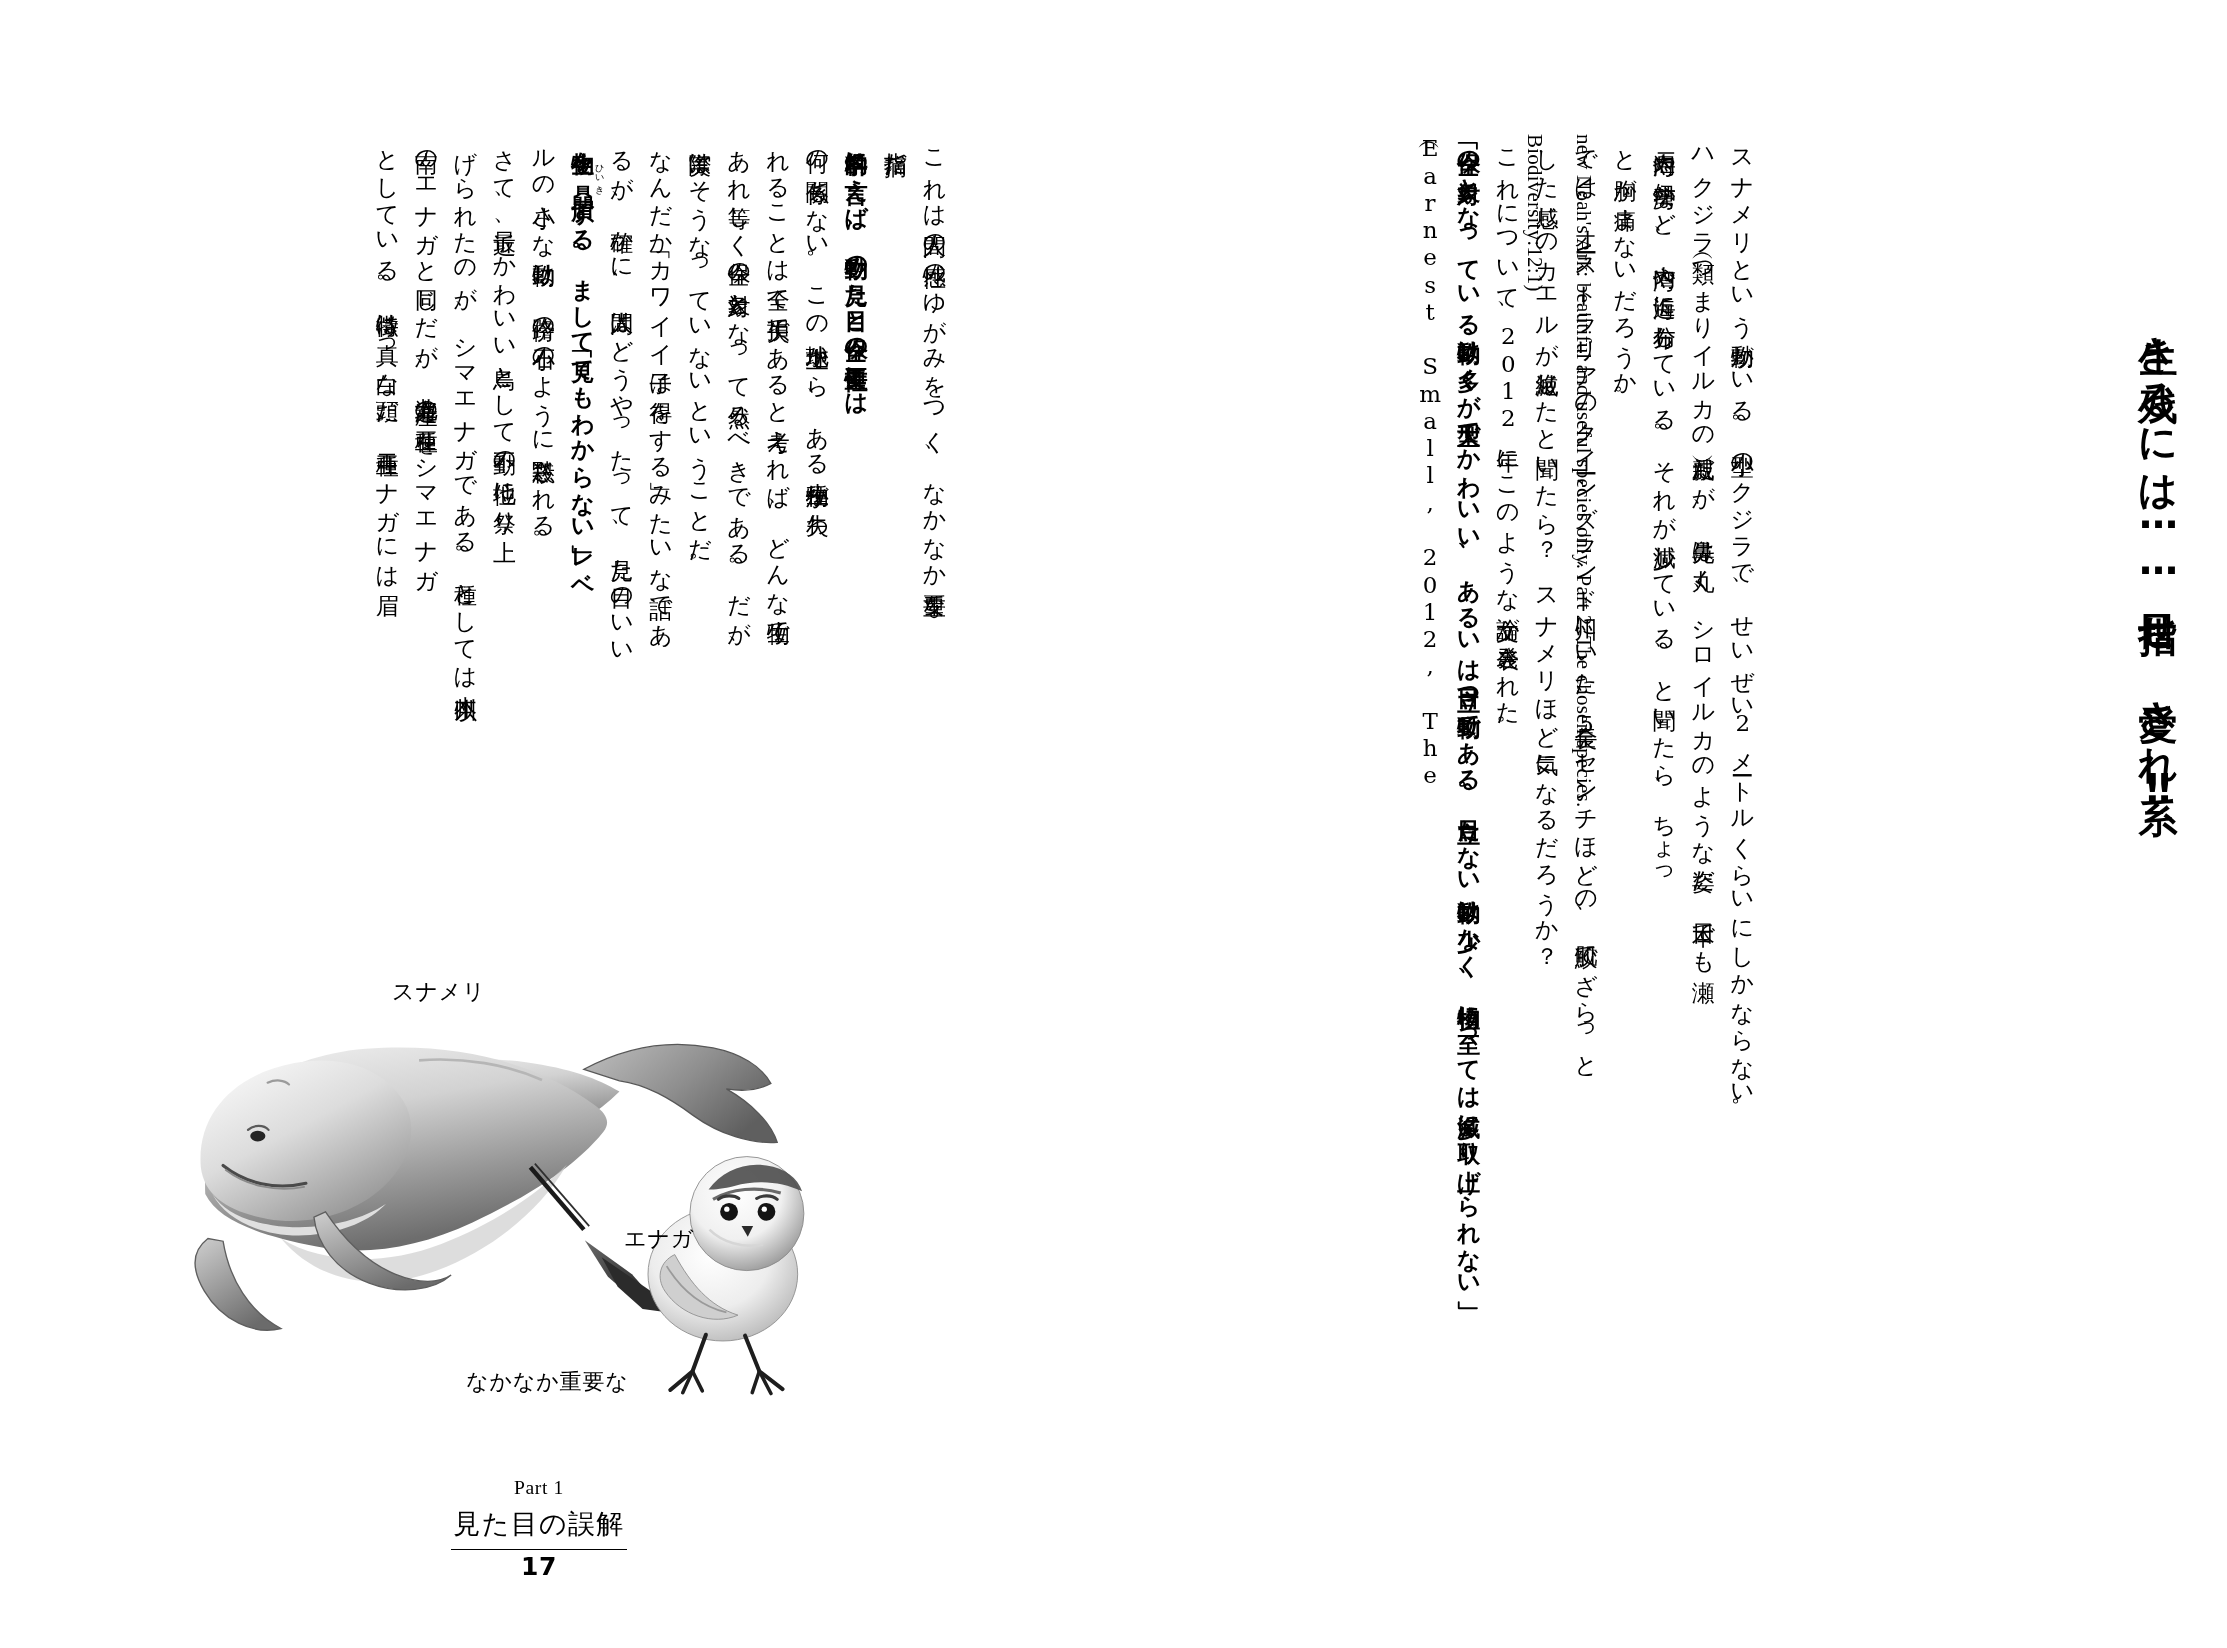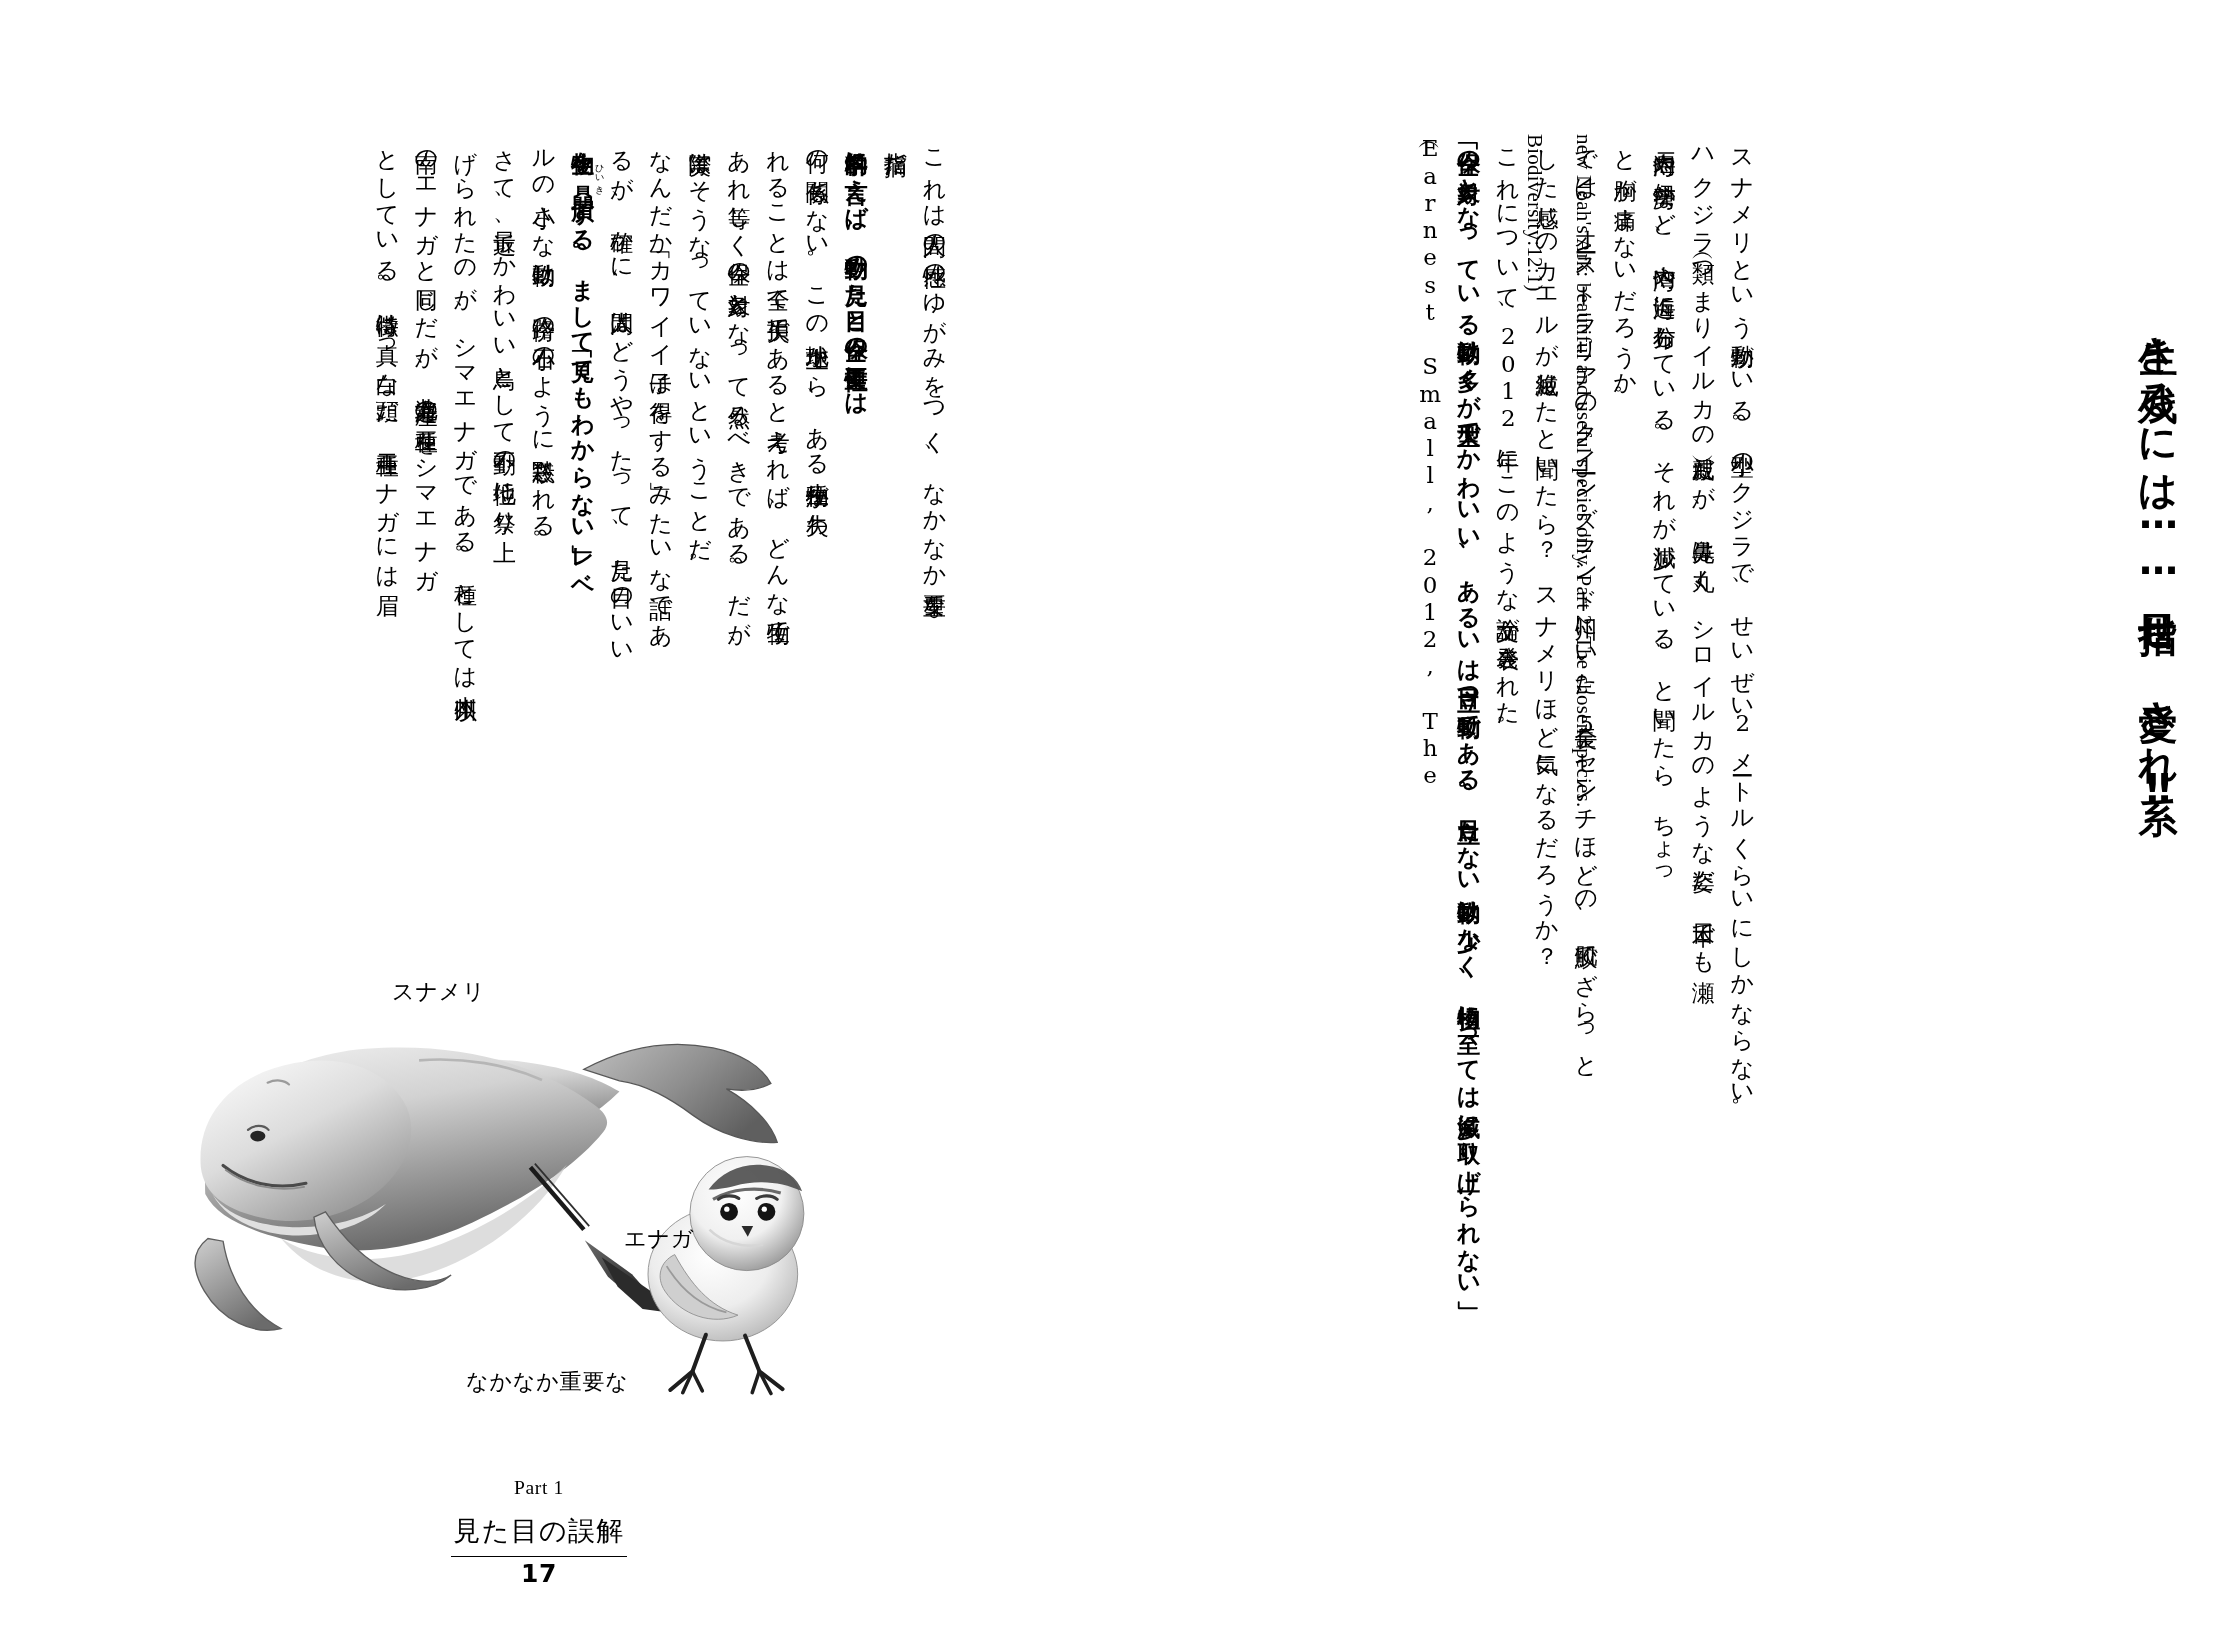--- a/index.html
+++ b/index.html
@@ -146,21 +146,21 @@
     position: absolute;
     text-align: center;
     width: 232px;
   }
   #footer-left { left: 423px; top: 1477px; }
 
   #footer-part {
     font-family: "Liberation Serif", "DejaVu Serif", serif;
     font-size: 19.6px;
     letter-spacing: 0.03em;
-    margin-bottom: 14px;
+    margin-bottom: 7px;
   }
   #footer-chapter {
     font-family: Liberation Mono, monospace;
     font-size: 27px;
     letter-spacing: 0.05em;
     padding-bottom: 7px;
     border-bottom: 1.8px solid #000;
     display: inline-block;
     padding-left: 2.7px;
     padding-right: 2.7px;

